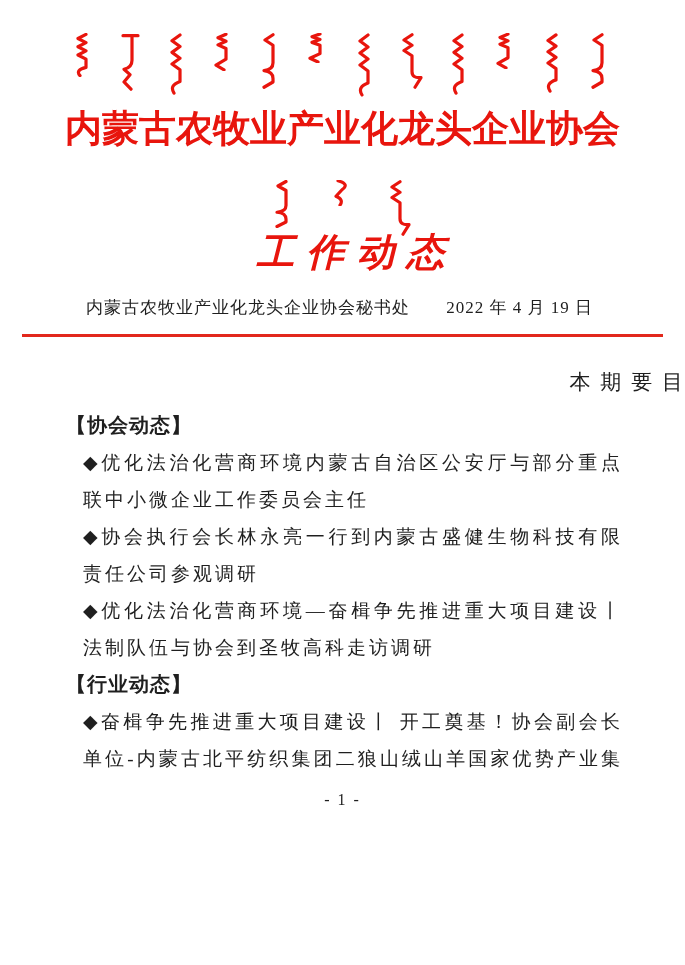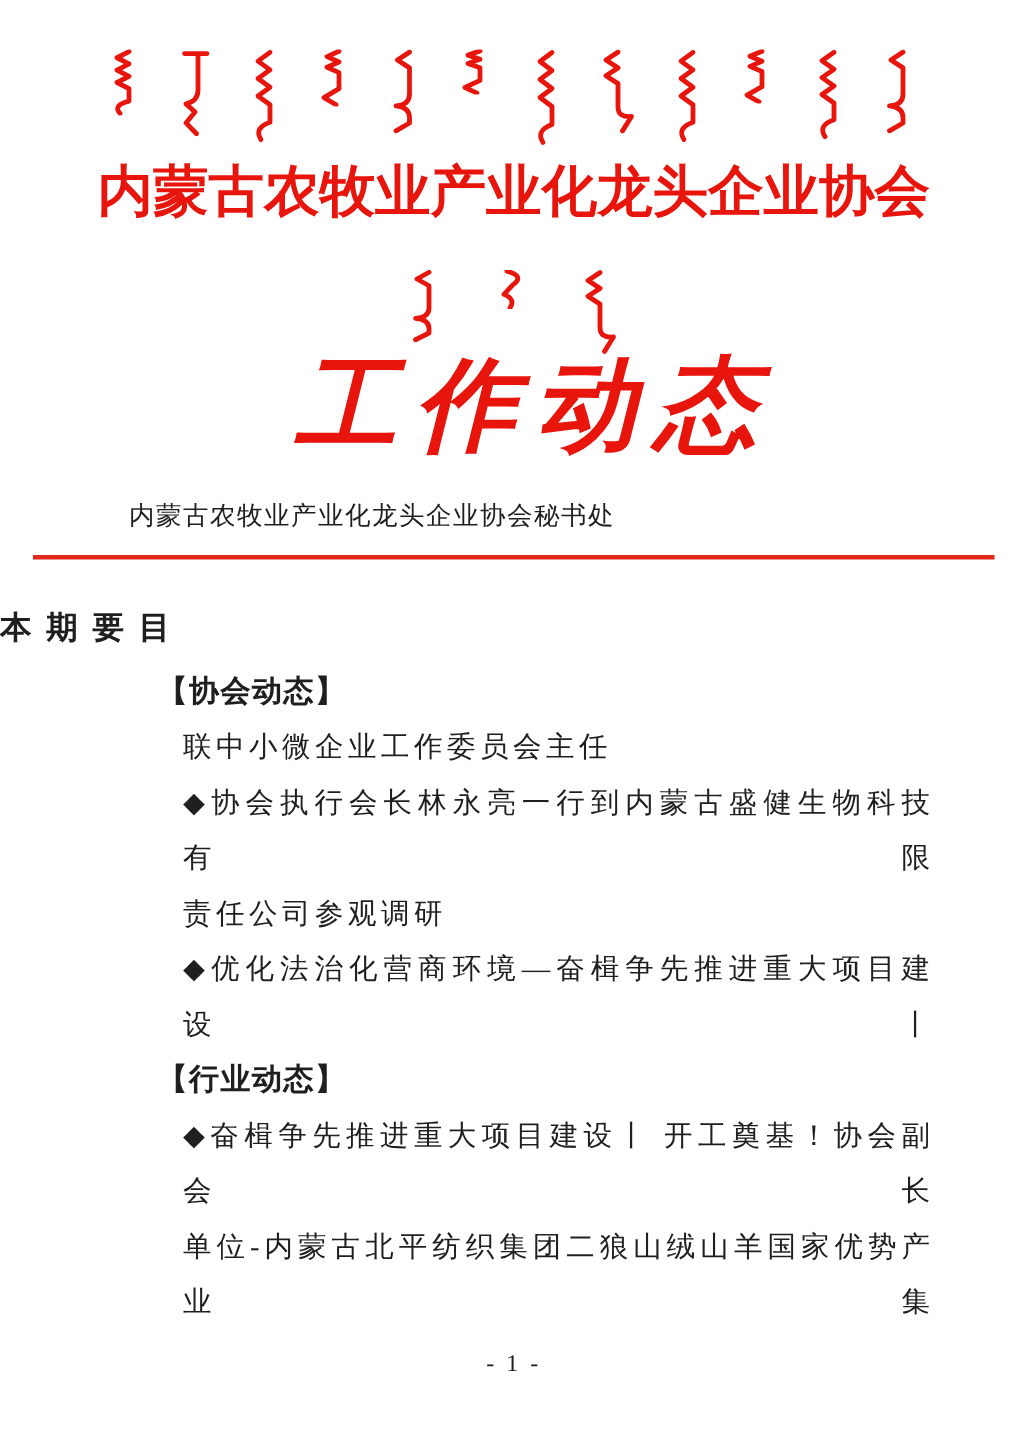--- a/index.html
+++ b/index.html
@@ -31,21 +31,21 @@
     font-weight:700;
     letter-spacing:0px;
     color:var(--accent-red);
     line-height:1.3;
   }
 
   
   .bulletin-title{
     margin-top:-8px;
     text-align:center;
-    font-size:68px;
+    font-size:38px;
     font-weight:700;
     font-style:italic;
     letter-spacing:12px;
     color:var(--accent-red);
     line-height:1.2;
     margin-left:28px;
   }
 
   
   .issue-line{
@@ -72,28 +72,28 @@
   .red-rule{
     margin:15px 22px 0 22px;
     border:none;
     border-top:3.5px solid var(--rule-red);
     height:0;
   }
 
   
   .toc-heading{
     margin-top:31px;
-    text-align:left;
+    text-align:right;
     font-size:21px;
-    font-weight:700;
+    font-weight:400;
     letter-spacing:2px;
     font-family:"Liberation Sans","DejaVu Sans",sans-serif;
   }
   .toc{
-    padding:11px 62px 0 105px;
+    padding:11px 62px 0 66px;
     font-size:19px;
     line-height:37px;
   }
   .toc-line{min-height:37px;}
   .toc-line.section{
     font-family:"Liberation Sans","DejaVu Sans",sans-serif;
     font-weight:700;
     font-size:20px;
     letter-spacing:1px;
   }
@@ -193,32 +193,35 @@
     <svg class="mw" width="26" height="56" viewBox="0 0 26 64" preserveAspectRatio="none">
         <use href="#mgD"></use>
       </svg>
   </div>
 
   <div class="bulletin-title">工作动态</div>
 
 
   <div class="publisher-line">
     <span>内蒙古农牧业产业化龙头企业协会秘书处</span>
+    <span>2022 年 4 月 19 日</span>
   </div>
 
   <hr class="red-rule">
 
   <div class="toc-heading">本 期 要 目</div>
 
   <div class="toc">
     <div class="toc-line section">【协会动态】</div>
+    <div class="toc-line item full">◆优化法治化营商环境内蒙古自治区公安厅与部分重点</div>
     <div class="toc-line cont">联中小微企业工作委员会主任</div>
     <div class="toc-line item full">◆协会执行会长林永亮一行到内蒙古盛健生物科技有限</div>
     <div class="toc-line cont">责任公司参观调研</div>
     <div class="toc-line item full">◆优化法治化营商环境—奋楫争先推进重大项目建设丨</div>
+    <div class="toc-line cont">法制队伍与协会到圣牧高科走访调研</div>
     <div class="toc-line section">【行业动态】</div>
     <div class="toc-line item full">◆奋楫争先推进重大项目建设丨 开工奠基！协会副会长</div>
     <div class="toc-line cont full">单位-内蒙古北平纺织集团二狼山绒山羊国家优势产业集</div>
   </div>
 
   <div class="page-footer">
     <span>- 1 -</span>
   </div>
 
 </div>

